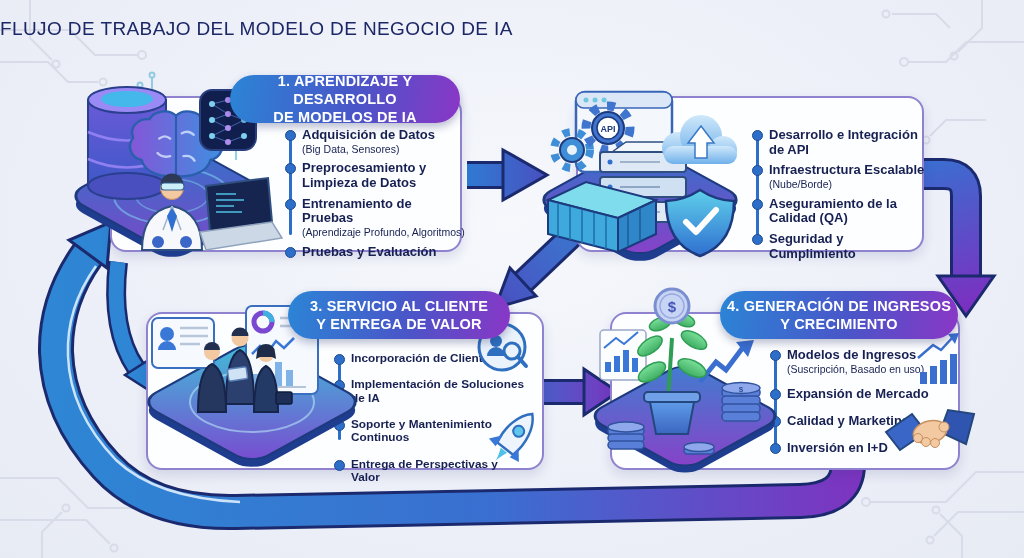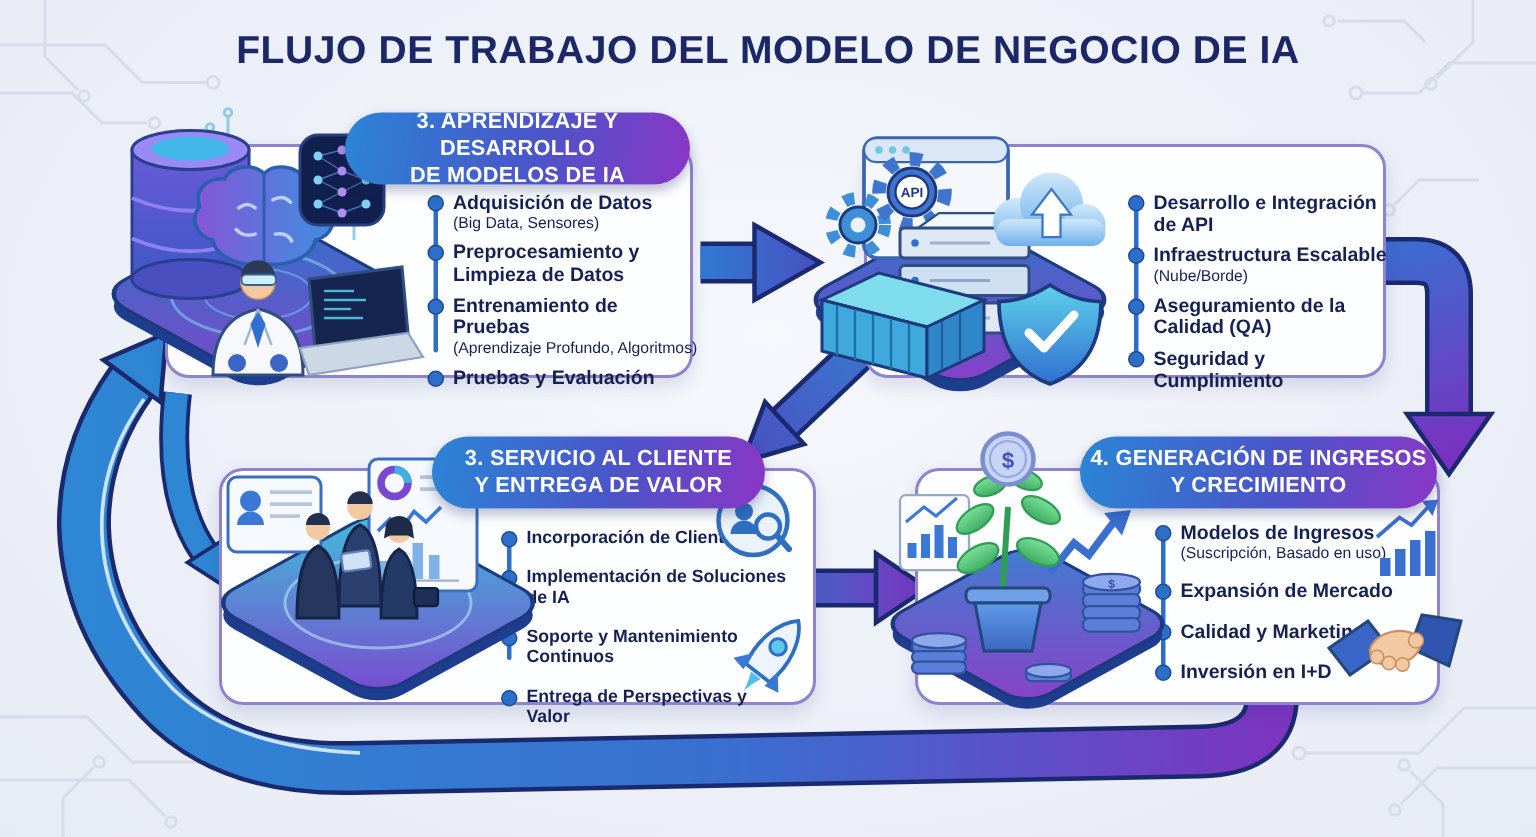--- a/index.html
+++ b/index.html
@@ -1,22 +1,22 @@
 <!DOCTYPE html>
 <html><head>
 <meta charset="utf-8">
 <style>
   html,body{margin:0;padding:0;background:#dfe3ee;}
   .stage{position:relative;width:1024px;height:558px;overflow:hidden;
     font-family:"Liberation Sans",sans-serif;
     background:radial-gradient(ellipse at 50% 40%, #f6f8fc 0%, #edf0f8 55%, #e7ebf4 100%);}
   .layer{position:absolute;left:0;top:0;width:1024px;height:558px;pointer-events:none;}
   #bg{z-index:1;} #art{z-index:3;}
-  .title{position:absolute;left:0;right:0;top:18px;z-index:5;text-align:center;
-    font-size:26px;font-weight:bold;letter-spacing:.4px;color:#1b2766;}
+  .title{position:absolute;left:0;right:0;top:18px;z-index:5;
+    font-size:19px;font-weight:normal;letter-spacing:.4px;color:#1b2766;}
   .card{position:absolute;z-index:2;background:#fdfeff;border:2.5px solid #8f82cf;
     border-radius:16px;box-shadow:0 5px 12px rgba(40,50,120,.14);box-sizing:border-box;}
   .card1{left:110px;top:96px;width:352px;height:156px;}
   .card2{left:576px;top:96px;width:348px;height:156px;}
   .card3{left:146px;top:312px;width:398px;height:158px;}
   .card4{left:610px;top:312px;width:350px;height:158px;}
   .pill{position:absolute;z-index:4;color:#fff;border-radius:26px;
     display:flex;flex-direction:column;justify-content:center;text-align:center;
     font-weight:bold;font-size:14.5px;line-height:1.25;letter-spacing:.2px;
     background:linear-gradient(100deg,#2b85d6 0%,#4a55c8 55%,#8a36c6 100%);
@@ -554,21 +554,21 @@
         <ellipse cx="930" cy="432" rx="17" ry="11" fill="#f2c9a0" stroke="#c89060" stroke-width="1.5" transform="rotate(-14 930 432)"></ellipse>
         <circle cx="918" cy="438" r="4.5" fill="#f2c9a0" stroke="#c89060" stroke-width="1"></circle>
         <circle cx="926" cy="442" r="4.5" fill="#f2c9a0" stroke="#c89060" stroke-width="1"></circle>
         <circle cx="935" cy="443" r="4.5" fill="#f2c9a0" stroke="#c89060" stroke-width="1"></circle>
         <circle cx="944" cy="427" r="5" fill="#f2c9a0" stroke="#c89060" stroke-width="1"></circle>
       </g>
     </g>
   </svg>
 
   <div class="pill pill1">
-    <span>3. APRENDIZAJE Y DESARROLLO</span>
+    <span>1. APRENDIZAJE Y DESARROLLO</span>
     <span>DE MODELOS DE IA</span>
   </div>
   <div class="pill pill3">
     <span>3. SERVICIO AL CLIENTE</span>
     <span>Y ENTREGA DE VALOR</span>
   </div>
   <div class="pill pill4">
     <span>4. GENERACIÓN DE INGRESOS</span>
     <span>Y CRECIMIENTO</span>
   </div>

